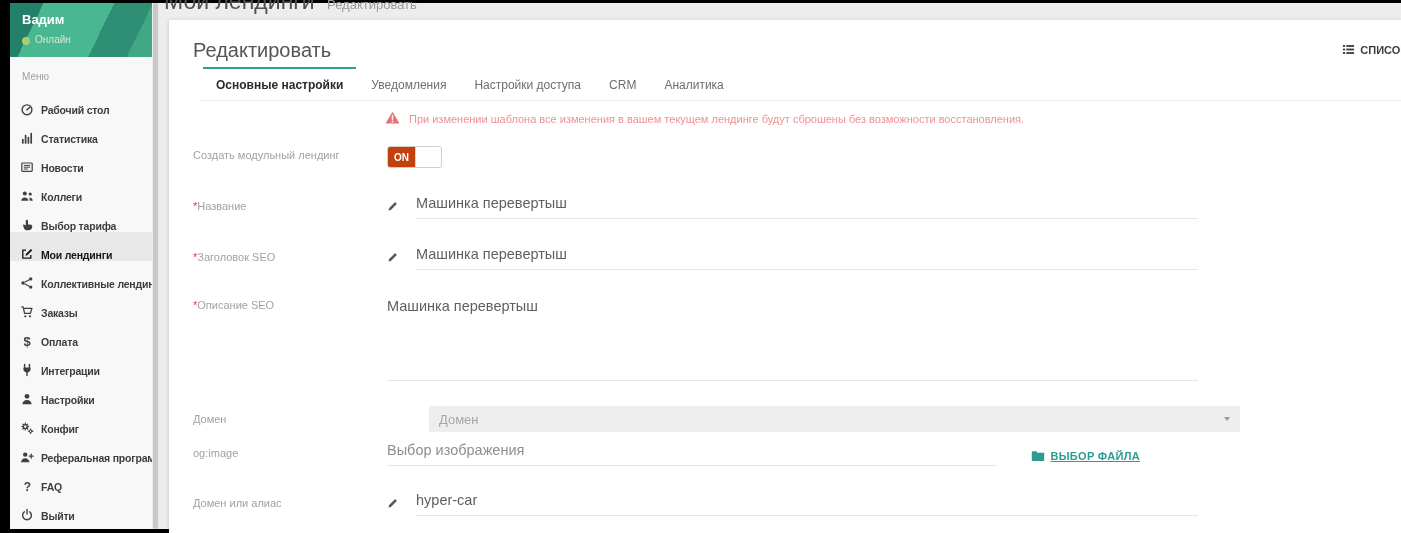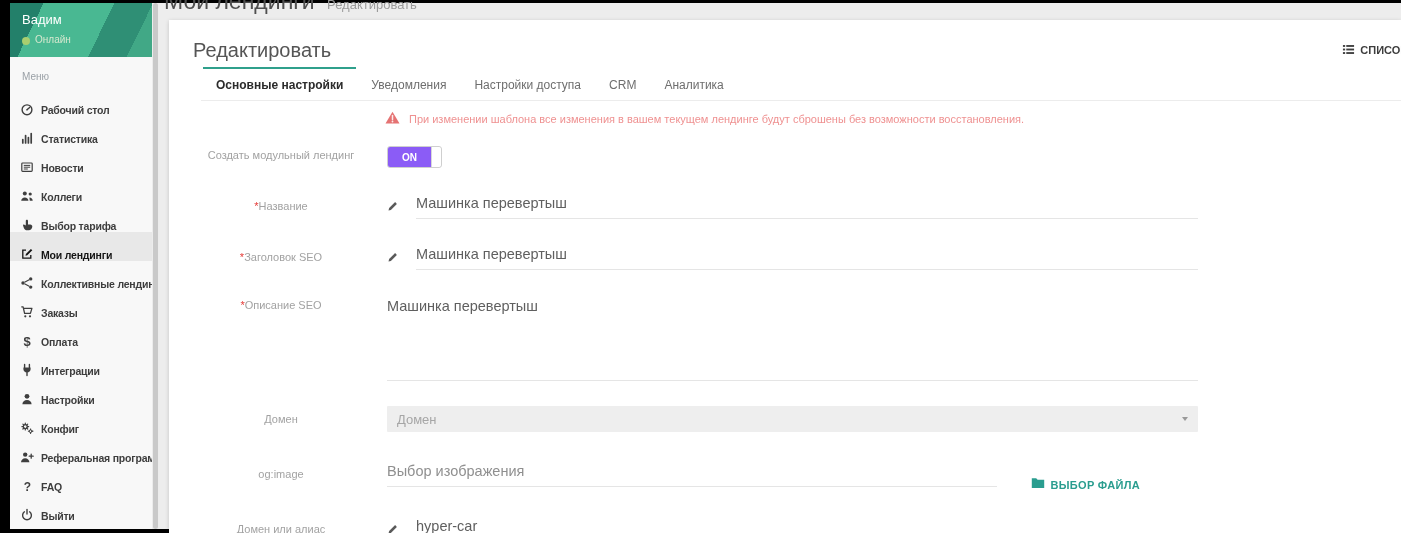--- a/index.html
+++ b/index.html
@@ -10,21 +10,21 @@
   }
   .app { position:absolute; top:3px; left:10px; right:0; bottom:4px; background:#ededed; display:flex; }
 
   
   .sidebar { width:142px; flex-shrink:0; background:#f8f8f8; overflow:hidden; }
   .sb-head {
     height:54px; padding:7px 0 0 12px;
     background-color:#2f8f75;
     background-image:linear-gradient(116deg,#23806a 0%,#23806a 20%,#49b892 20%,#49b892 62%,#2f8f75 62%,#2f8f75 85%,#41a886 85%);
   }
-  .u-name { font-size:13px; font-weight:400; color:#fff; margin-top:2px; }
+  .u-name { font-size:13px; font-weight:700; color:#fff; margin-top:2px; }
   .u-status { display:flex; align-items:flex-end; gap:5px; margin-top:7px; font-size:10px; color:#d6e8cf; }
   .dot { width:8px; height:8px; border-radius:50%; background:#a8ce6f; }
   .menu-label { font-size:10px; color:#9aa0a6; padding:14px 0 5px 12px; }
   .mi { height:29px; display:flex; align-items:flex-end; padding-left:10px; cursor:pointer; }
   .mi.active { background:#e8e8e8; }
   .mi-icon { width:14px; margin-right:7px; display:flex; justify-content:center; align-items:center; flex-shrink:0; }
   .mi-label { font-size:10.5px; font-weight:700; letter-spacing:-0.2px; color:#3d3d3d; white-space:nowrap; }
   .mi.active .mi-label { color:#141414; }
 
   .sb-scroll { width:7px; flex-shrink:0; background:#ececec; position:relative; }
@@ -42,36 +42,36 @@
   .list-btn { display:flex; align-items:center; gap:5px; border:0; background:none; font-size:11px; font-weight:700; color:#3d3d3d; padding:0; margin-right:-6px; cursor:pointer; white-space:nowrap; font-family:inherit; }
 
   .tabs { display:flex; padding-left:2px; border-bottom:1px solid #ececec;margin-left:32px; }
   .tab { padding:9px 13px 8px; margin-right:2px; font-size:12px; color:#6e6e6e; border-top:2px solid transparent; cursor:pointer; white-space:nowrap; }
   .tab.active { color:#2b2b2b; font-weight:700; border-top-color:#2fa08c; }
 
   .warning { display:flex; align-items:center; gap:9px; margin:10px 24px 0 216px; font-size:11px; color:#ef9191; }
 
   .form { margin-top:18px; }
   .frow { display:flex; align-items:flex-start; margin-bottom:26px; }
-  .flabel { width:176px; margin-left:24px; padding-top:6px; text-align:center; font-size:11px; color:#a2a2a2; flex-shrink:0; }
+  .flabel { width:176px; margin-left:24px; padding-top:6px; text-align:left; font-size:11px; color:#a2a2a2; flex-shrink:0; }
   .fstar { color:#e53935; }
   .fctrl { margin-left:18px; width:811px; display:flex; align-items:flex-start; }
   .pencil { width:29px; padding-top:4px; flex-shrink:0; }
   .line-input { flex:1; border:0; outline:0; background:none; border-bottom:1px solid #e5e5e5; font-size:14.5px; color:#5f5f5f; padding:1px 0 7px; font-family:inherit; min-width:0; }
   .line-input::placeholder { color:#8f8f8f; opacity:1; }
   .ta { height:85px; resize:none; line-height:1.3; }
 
   .toggle { width:55px; height:22px; margin-top:2px; border:1px solid #cfcfcf; border-radius:3px; display:flex; overflow:hidden; background:#f2f2f2; cursor:pointer; }
-  .t-on { width:43px; background:#8b5cf6; color:#fff; font-size:10px; font-weight:700; display:flex; align-items:center; justify-content:center; }
+  .t-on { width:27px; background:#c2410c; color:#fff; font-size:10px; font-weight:700; display:flex; align-items:center; justify-content:center; }
   .t-handle { flex:1; background:#fff; border-left:1px solid #d8d8d8; border-radius:0 2px 2px 0; }
 
   .select { width:100%; height:26px; background:#eee; display:flex; align-items:center; justify-content:space-between; padding:0 10px; font-size:13px; color:#a6a6a6; border-radius:1px; cursor:pointer; }
   .caret { width:0; height:0; border-left:3.5px solid transparent; border-right:3.5px solid transparent; border-top:4px solid #999; }
 
-  .file-btn { display:flex; align-items:flex-end; gap:6px; margin:14px 52px 0 28px; border:0; background:none; color:#2a9d8f; font-size:11px; font-weight:700; letter-spacing:.3px; white-space:nowrap; cursor:pointer; font-family:inherit; }
+  .file-btn { display:flex; align-items:flex-start; gap:6px; margin:8px 52px 0 28px; border:0; background:none; color:#2a9d8f; font-size:11px; font-weight:700; letter-spacing:.3px; white-space:nowrap; cursor:pointer; font-family:inherit;text-decoration:underline; }
 </style>
 </head>
 <body>
 
 <div class="app">
 
   <aside class="sidebar">
     <div class="sb-head">
       <div class="u-name">Вадим</div>
       <div class="u-status">
@@ -308,21 +308,21 @@
           </div>
         </div>
 
         <div class="frow" style="margin-bottom:25px;">
           <div class="flabel" style="padding-top:3px;"><span class="fstar">*</span><span>Описание SEO</span></div>
           <div class="fctrl">
             <textarea class="line-input ta" style="">Машинка перевертыш</textarea>
           </div>
         </div>
 
-        <div class="frow" style="margin-bottom:30px;">
+        <div class="frow" style="margin-bottom:9px;gap:42px;">
           <div class="flabel" style="padding-top:7px;"><span>Домен</span></div>
           <div class="fctrl">
             <div class="select">
               <span>Домен</span>
               <span class="caret"></span>
             </div>
           </div>
         </div>
 
         <div class="frow" style="margin-bottom:25px;">

